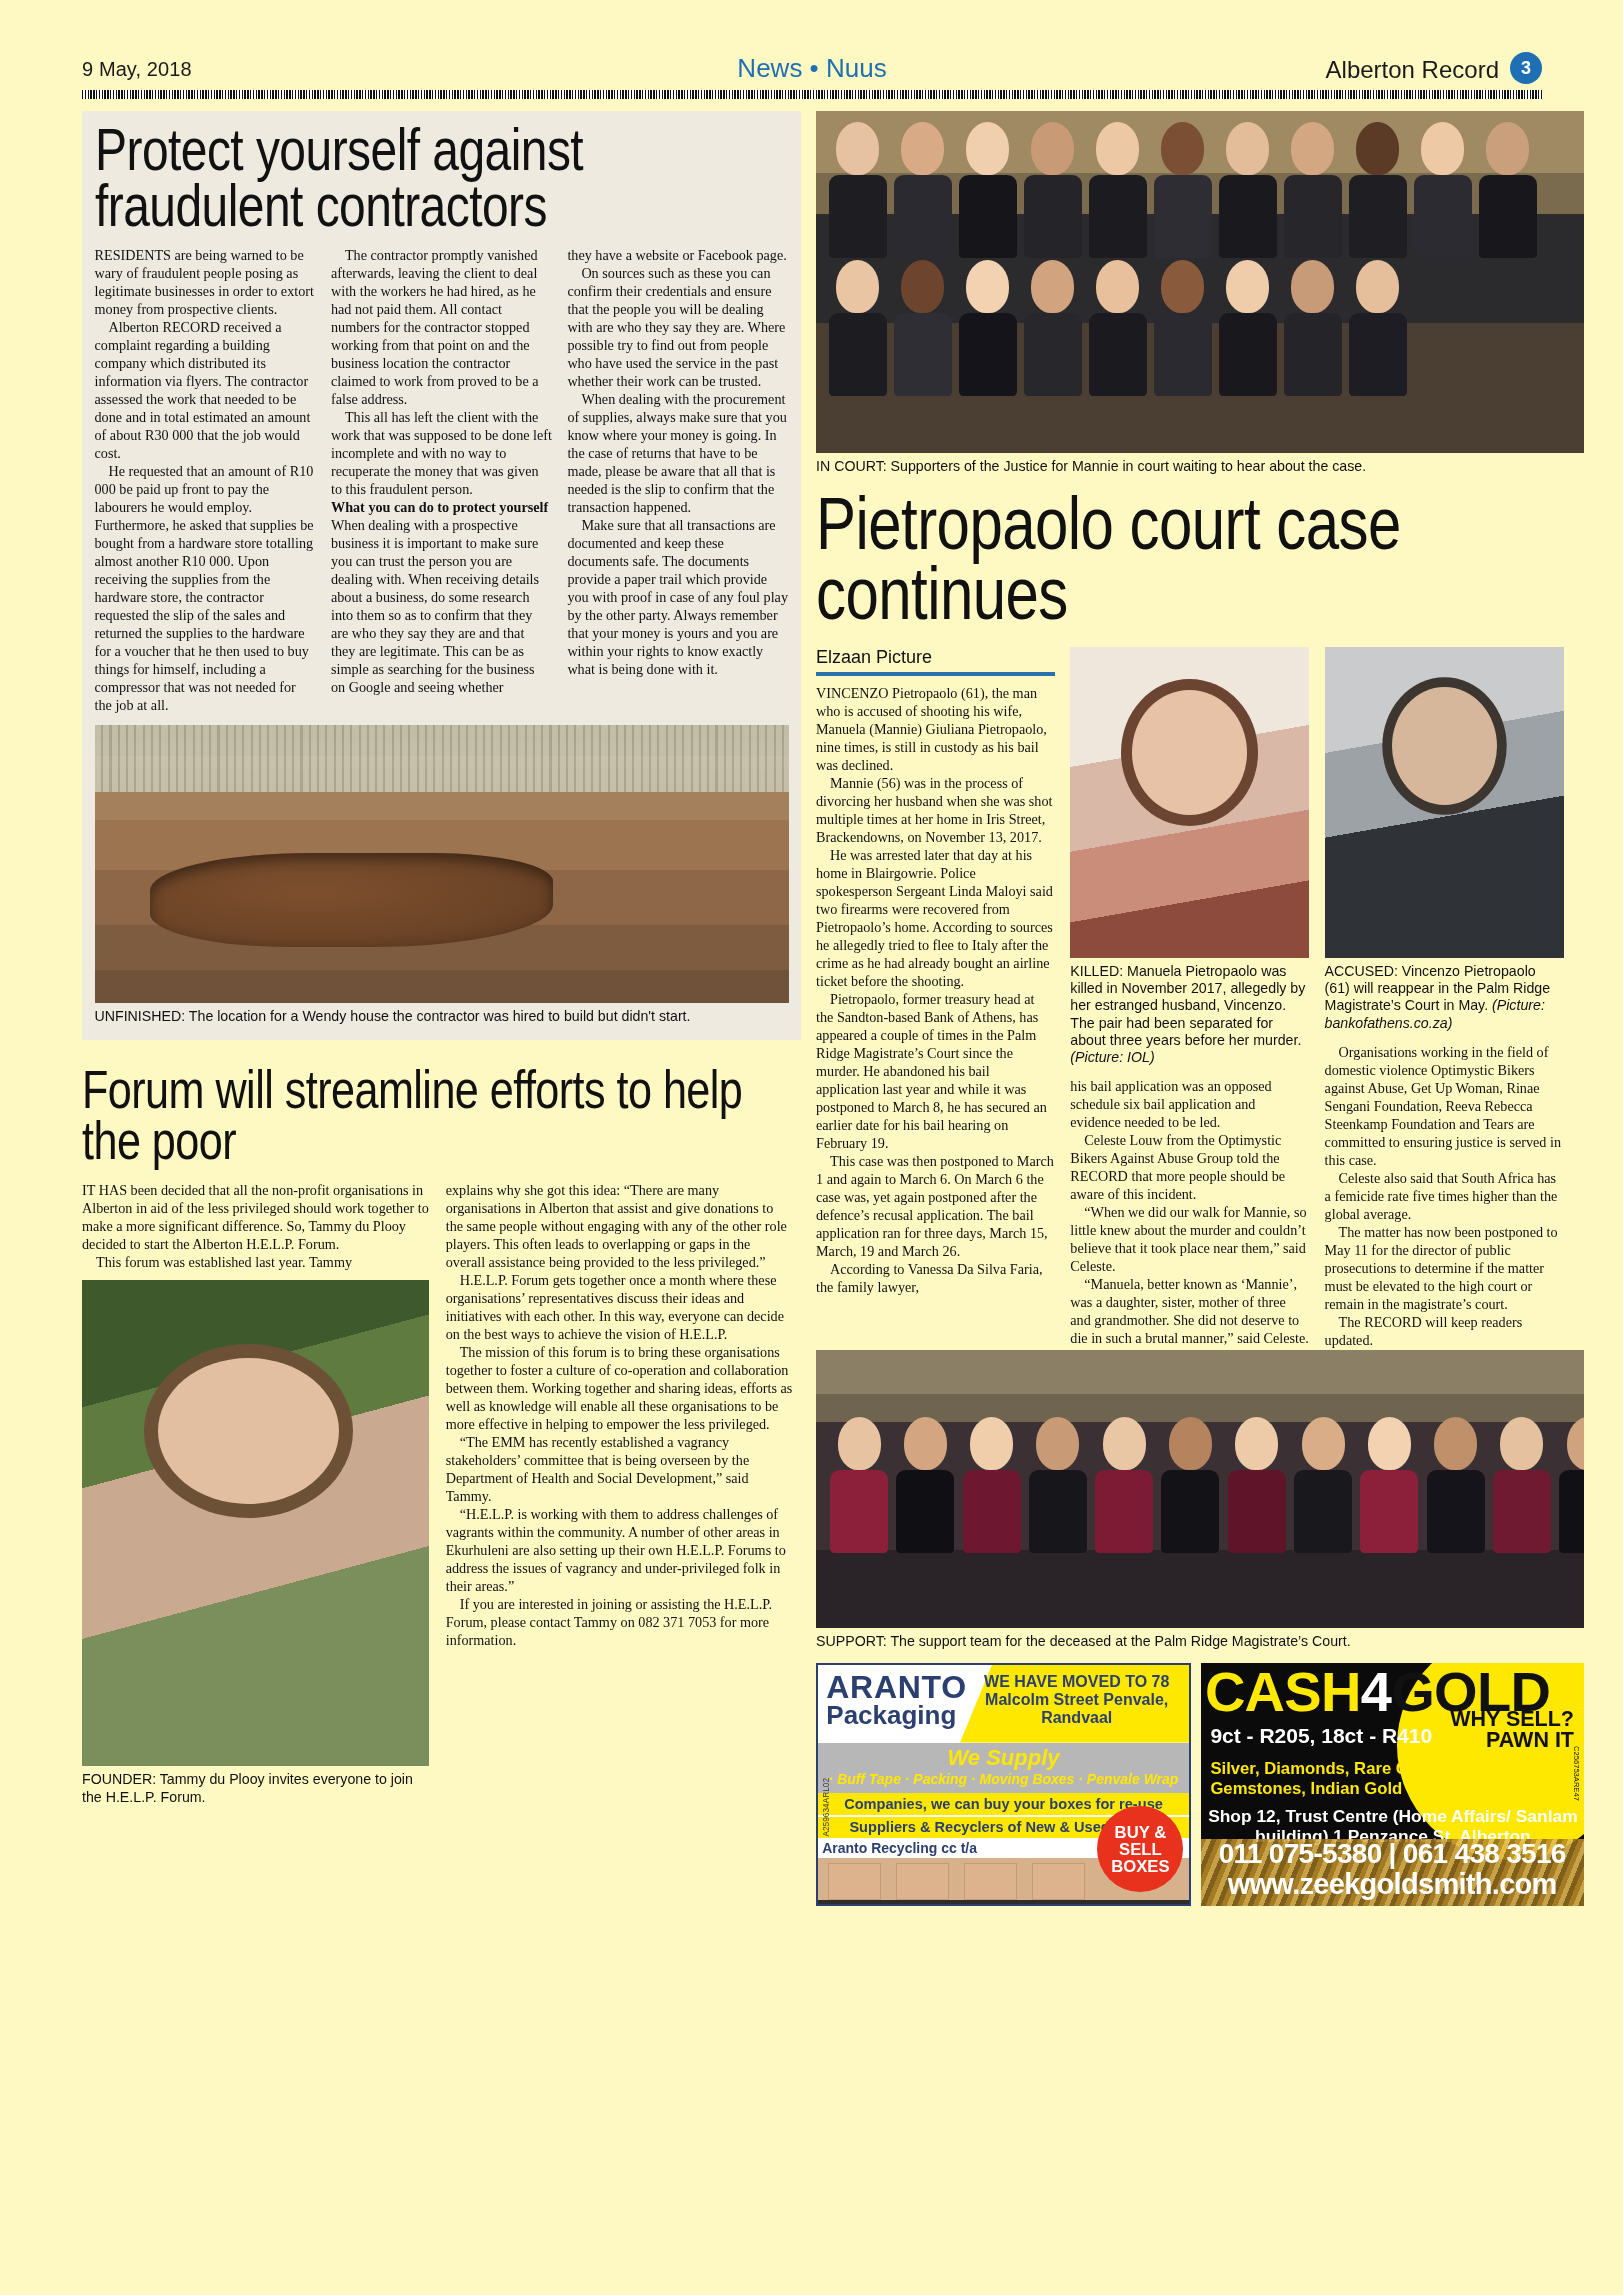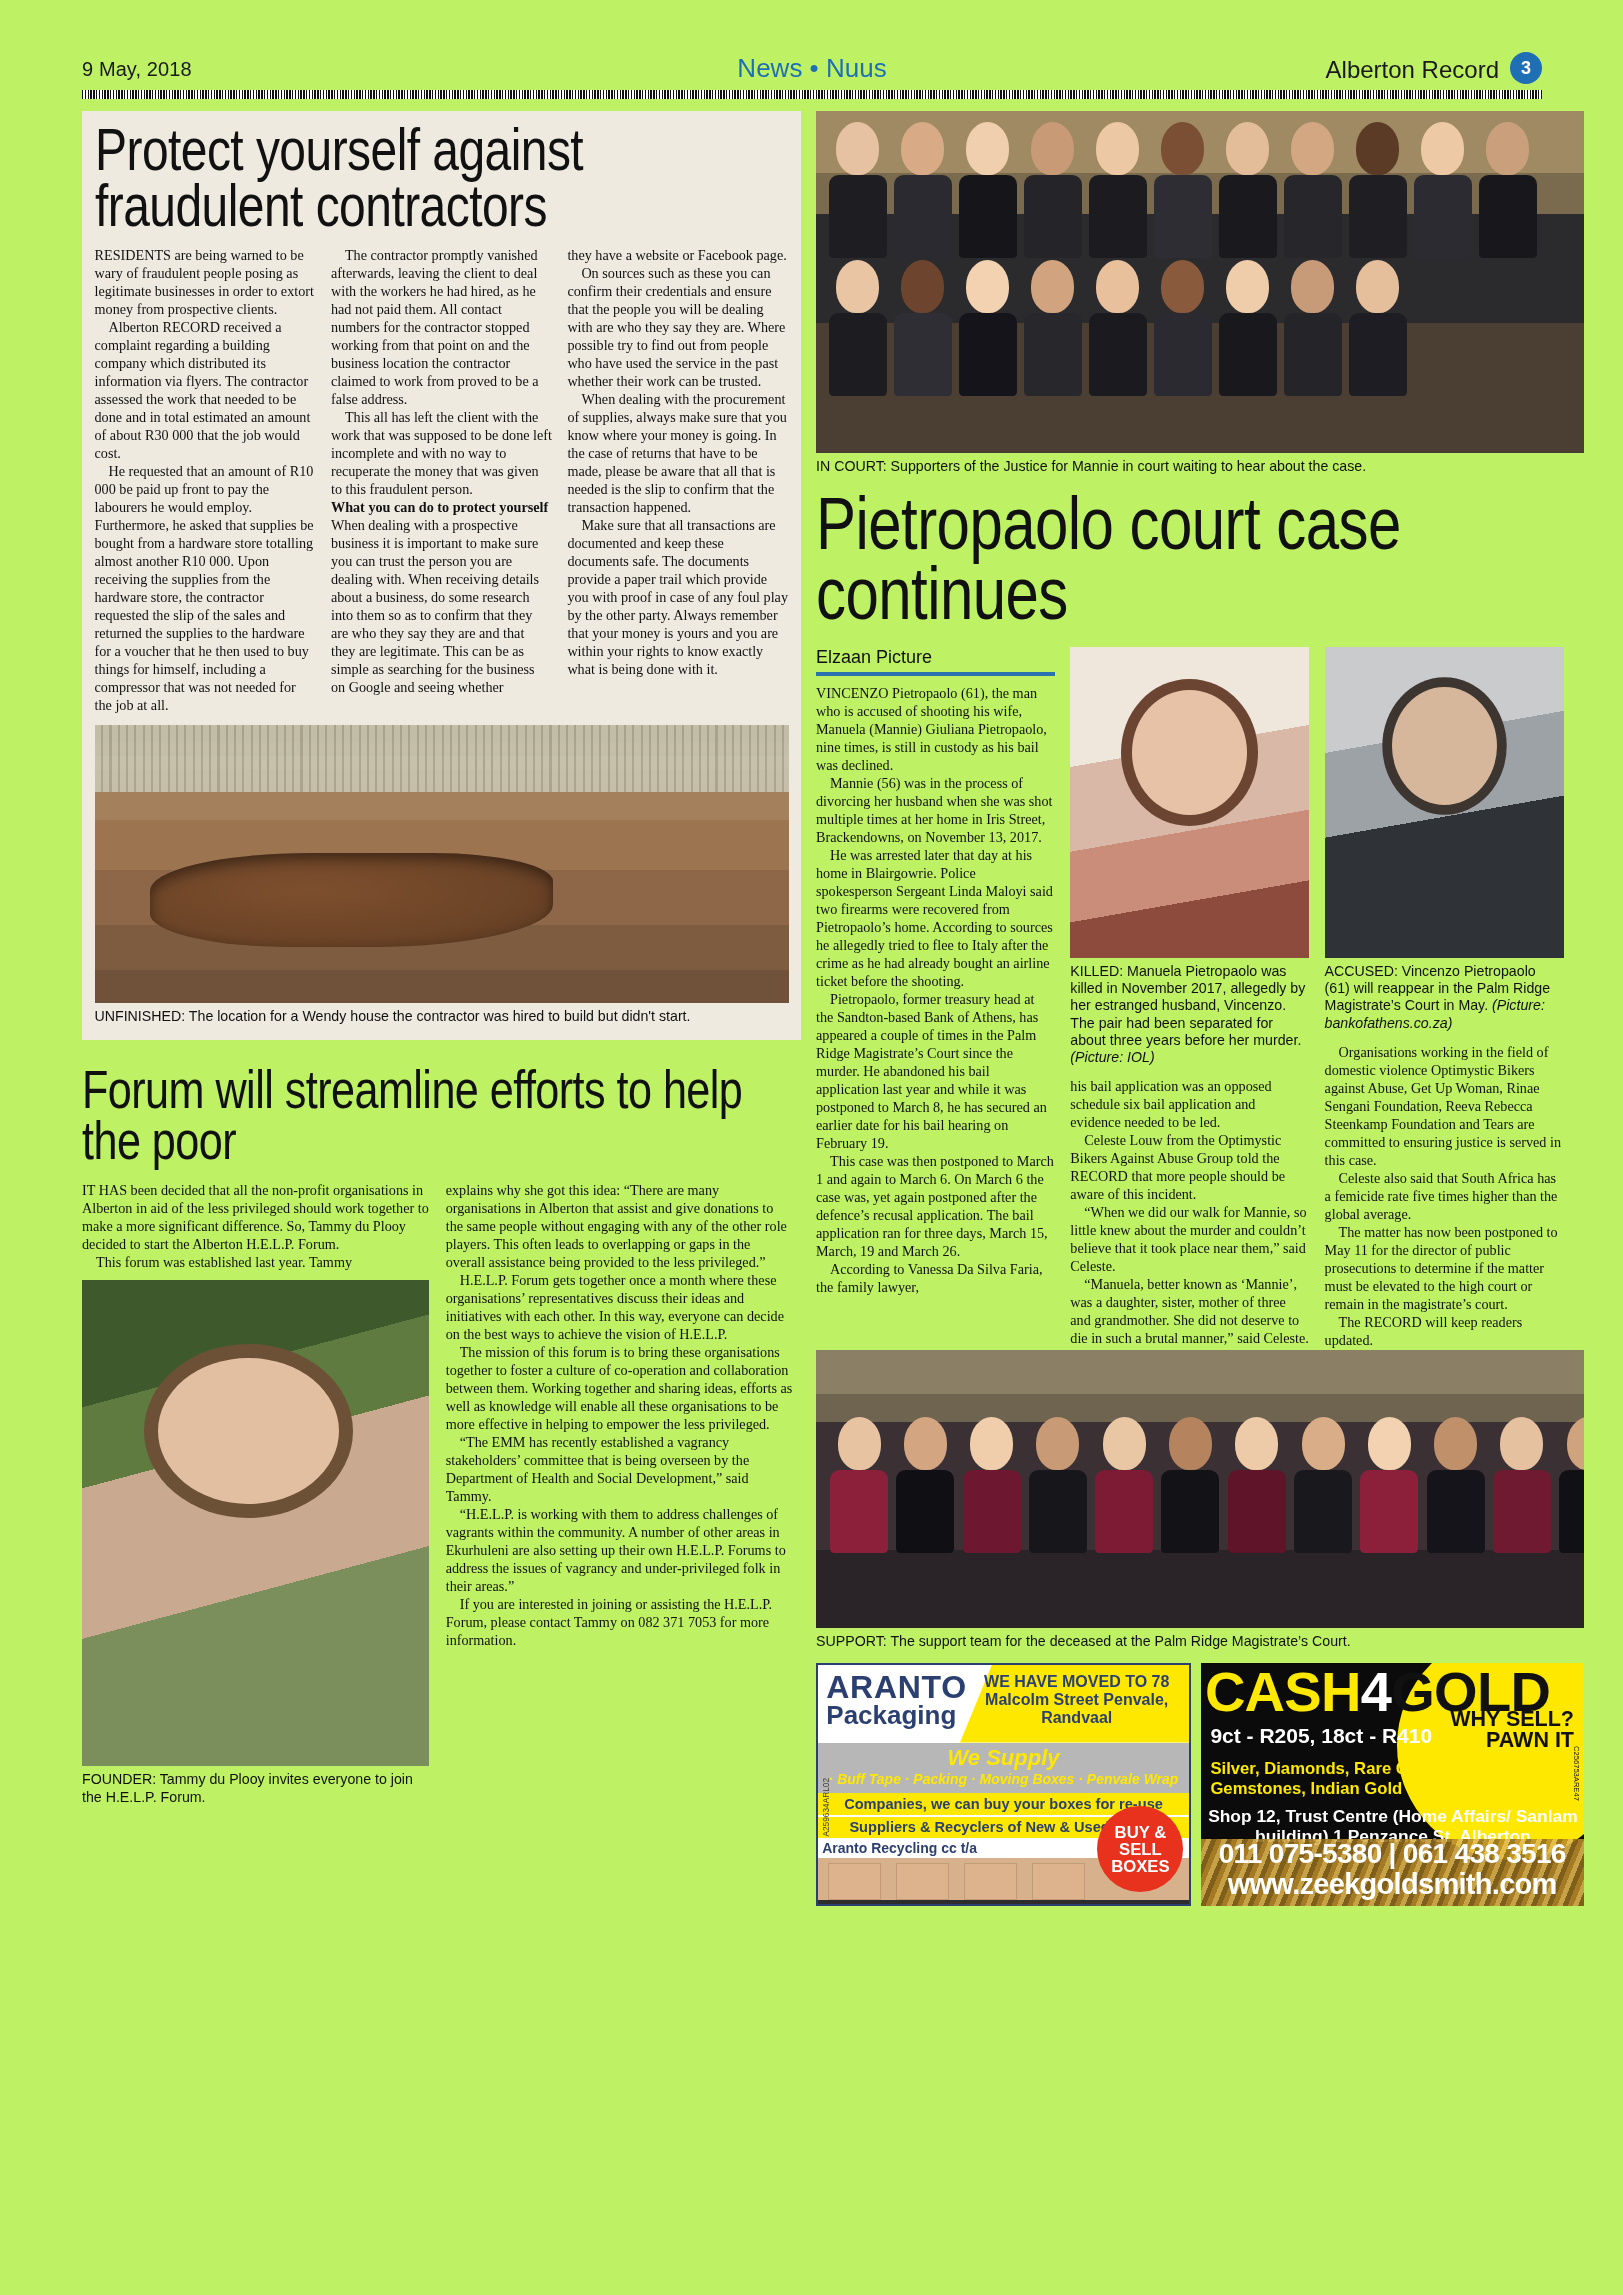--- a/index.html
+++ b/index.html
@@ -3,21 +3,21 @@
 <meta charset="utf-8">
 <title>Alberton Record Page 3</title>
 <style>
   * { box-sizing: border-box; margin: 0; padding: 0; }
   html, body {
     width: 1624px;
     height: 2295px;
     background: #ffffff;
     font-family: "Liberation Serif", serif;
   }
-  .page { position: relative; width: 1624px; height: 2295px; background: #bef264; overflow: hidden; }
+  .page { position: relative; width: 1624px; height: 2295px; background: #fef9c3; overflow: hidden; }
 
   
   .masthead { position: absolute; left: 82px; top: 52px; width: 1460px; height: 42px; }
   .mh-date { position: absolute; left: 0; top: 5.6px; font-size: 20px; color: #1a1a1a;
              font-family: "Liberation Sans", sans-serif; letter-spacing: 0.1px; }
   .mh-center { position: absolute; left: 50%; top: 1.4px; transform: translateX(-50%);
                font-size: 26px; color: #1f6fb5; font-family: "Liberation Sans", sans-serif; }
   .mh-right { position: absolute; right: 43px; top: 4.2px; font-size: 24px; color: #1a1a1a;
               font-family: "Liberation Sans", sans-serif; }
   .mh-pageno { position: absolute; right: 0; top: 0px; width: 32px; height: 32px; border-radius: 50%;

